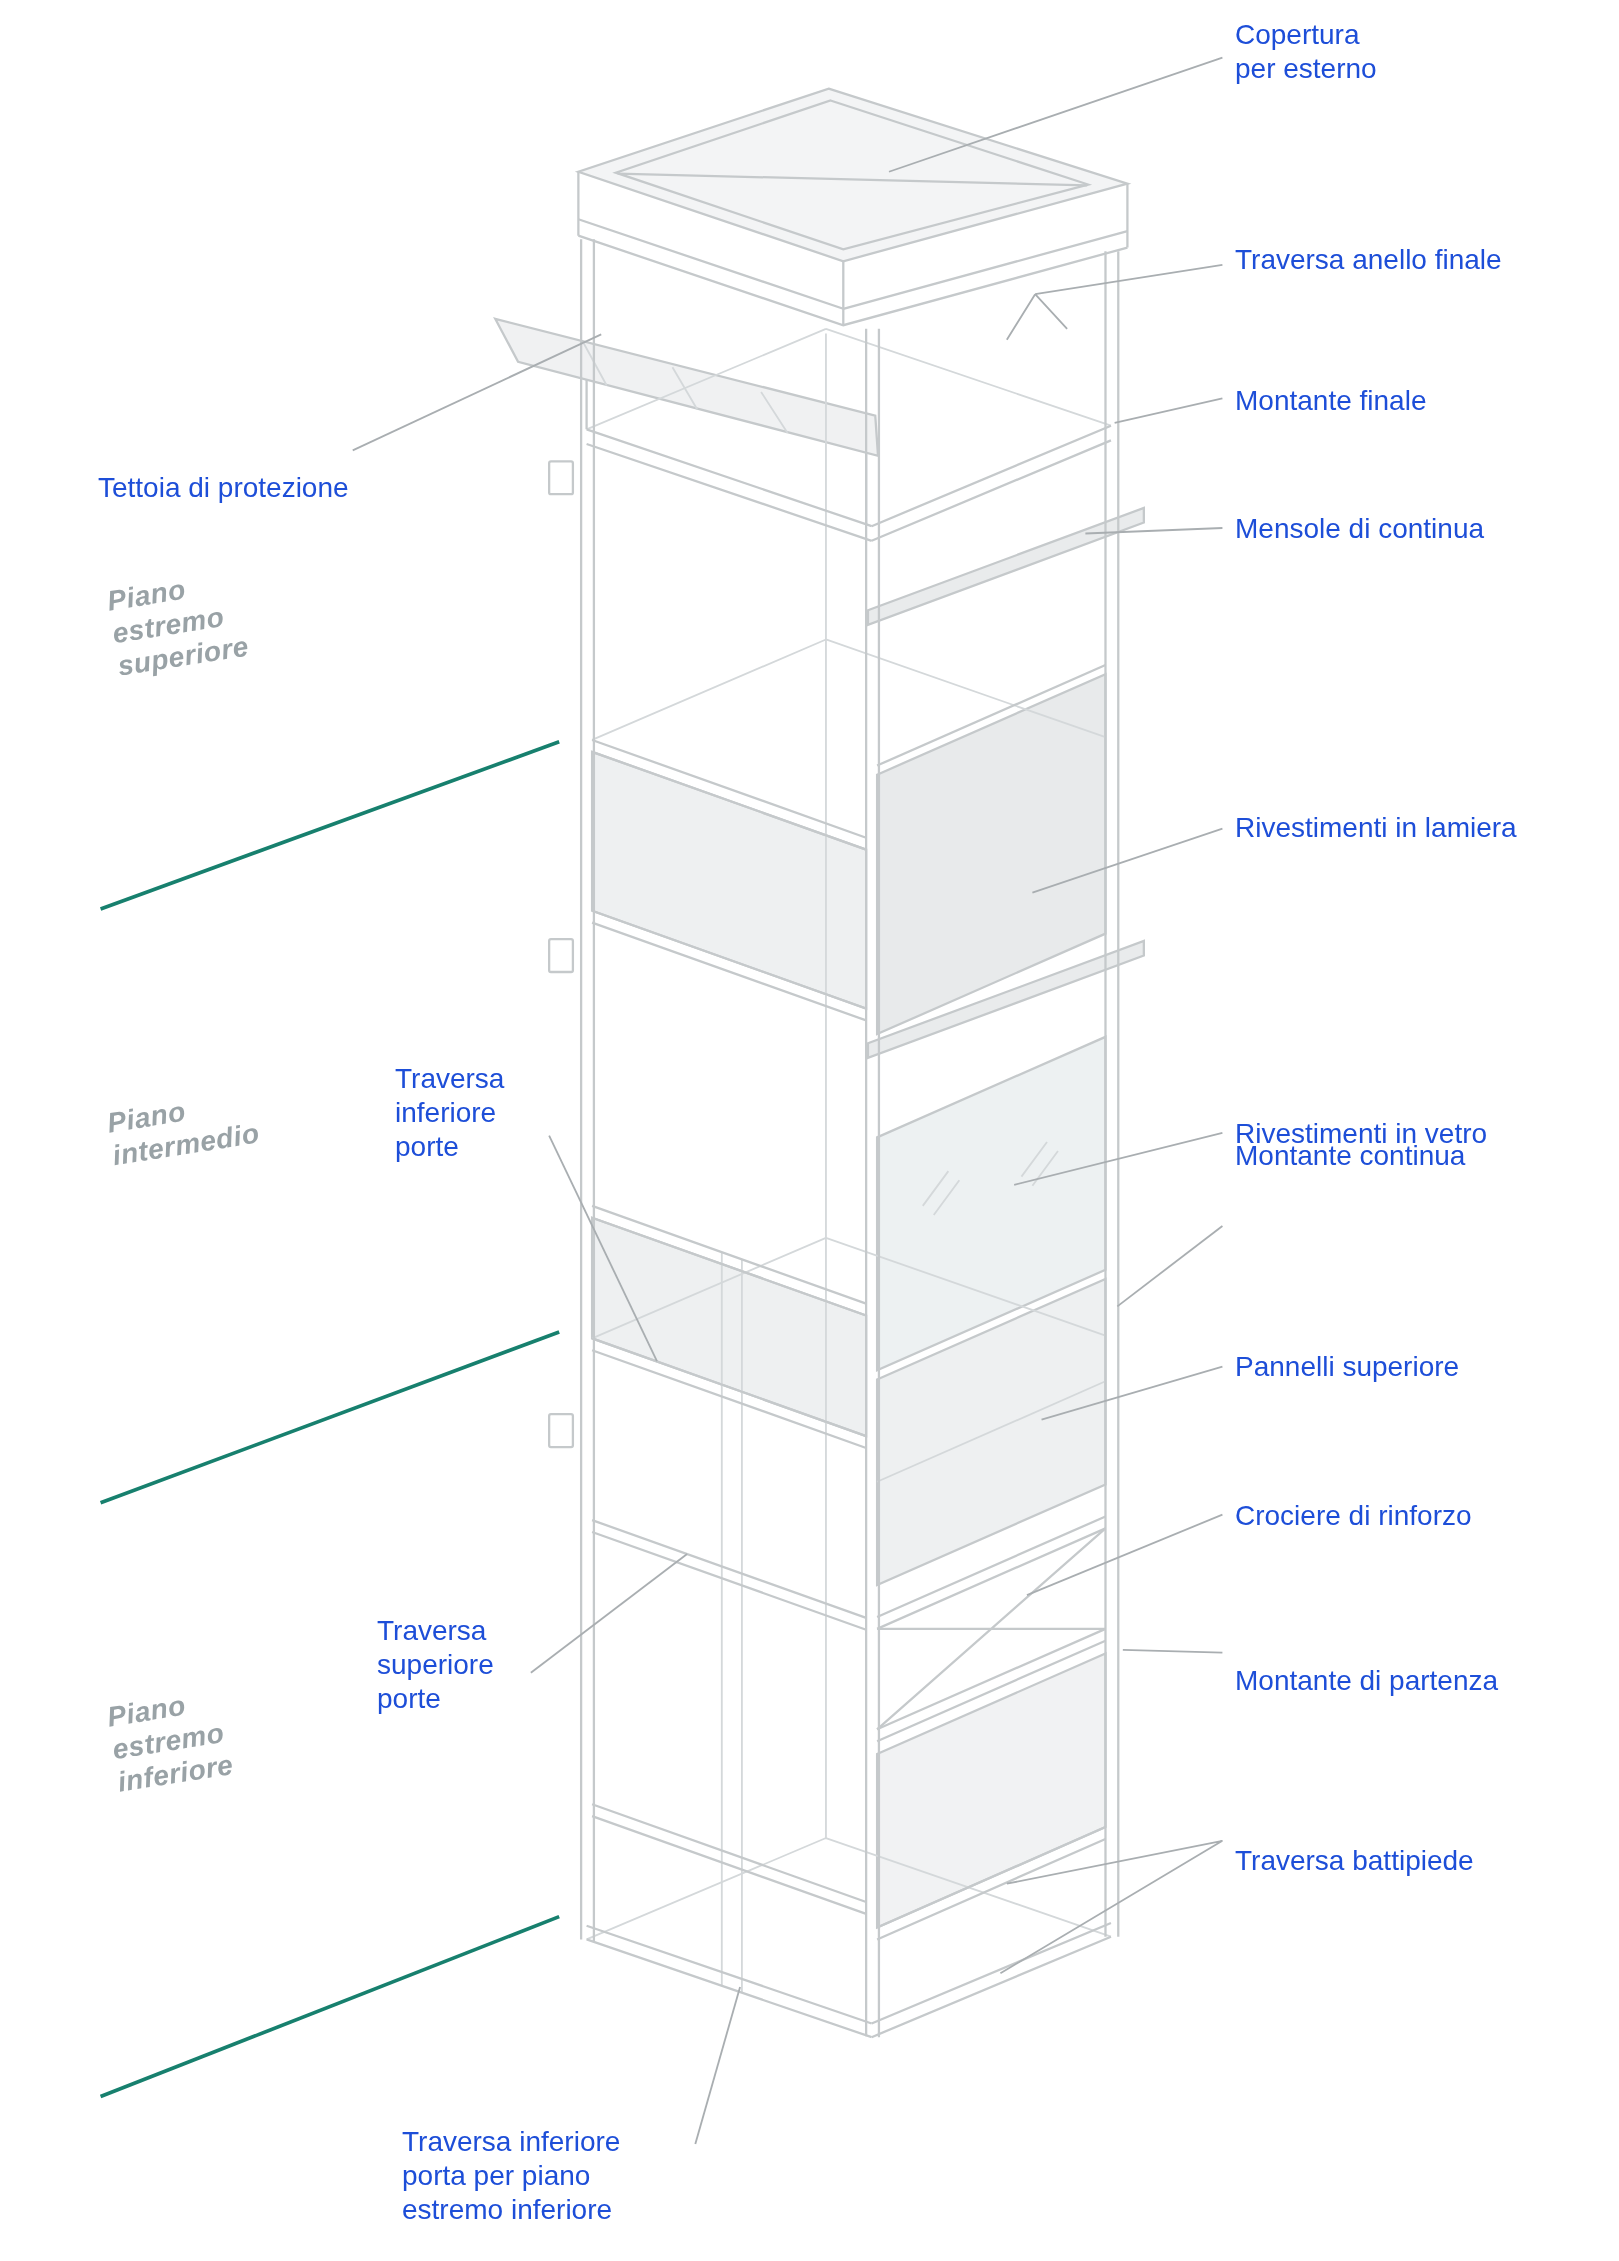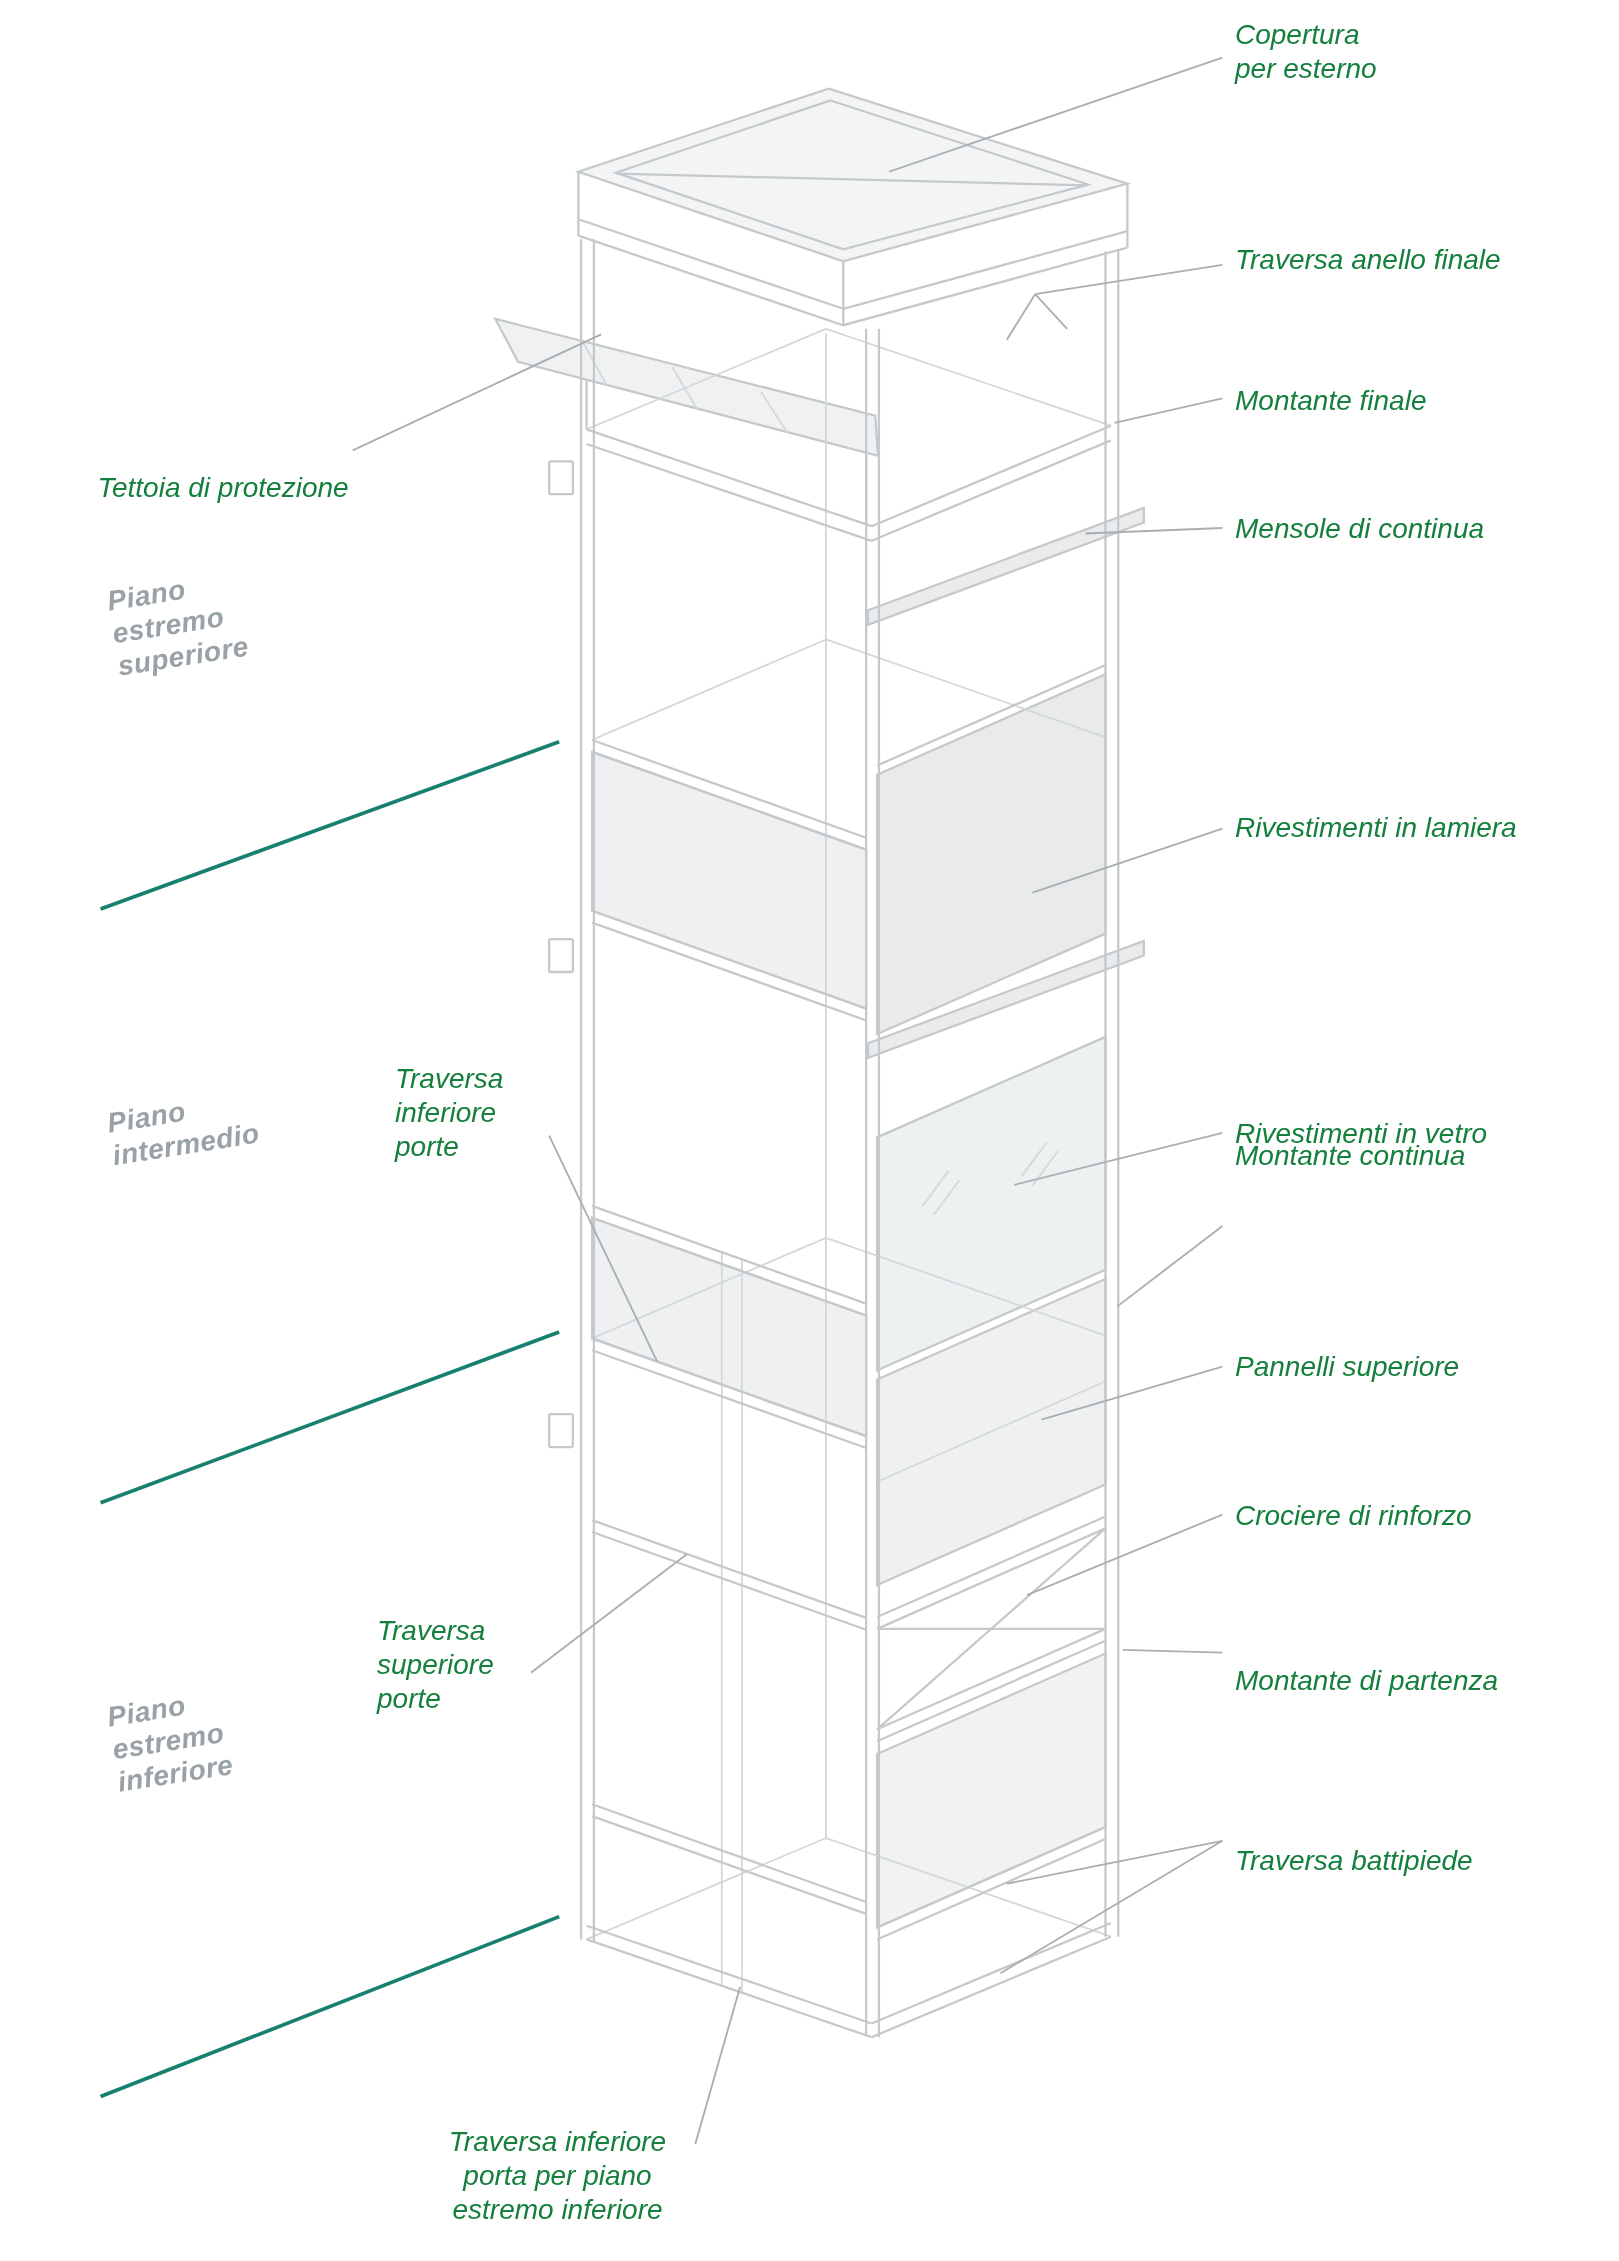--- a/index.html
+++ b/index.html
@@ -6,38 +6,37 @@
   .canvas {
     position:relative;
     width:1619px; height:2261px;
     font-family:"Liberation Sans", sans-serif;
     background:#ffffff;
     overflow:hidden;
   }
   .canvas svg { position:absolute; left:0; top:0; }
   .label {
     position:absolute;
-    color:#15803d;
+    color:#1d4ed8;
     font-size:28px;
     line-height:1.22;
     white-space:pre-line;
-    font-style:italic;
   }
   .label--right { left:1235px; }
   .label--floor {
     font-style:italic;
     font-weight:600;
     color:#99a2a6;
     transform:rotate(-9deg);
     transform-origin:0 0;
     letter-spacing:0.5px;
     line-height:1.18;
   }
   .label--align-right { text-align:right; }
-  .label--center { text-align:center; }
+  .label--center { }
 </style>
 </head>
 <body>
 
 <div class="canvas">
 
   <svg width="1619" height="2261" viewBox="0 0 1772 2475">
 
     <g fill="#eef0f1" stroke="#c5c9cb" stroke-width="2.5">
 

